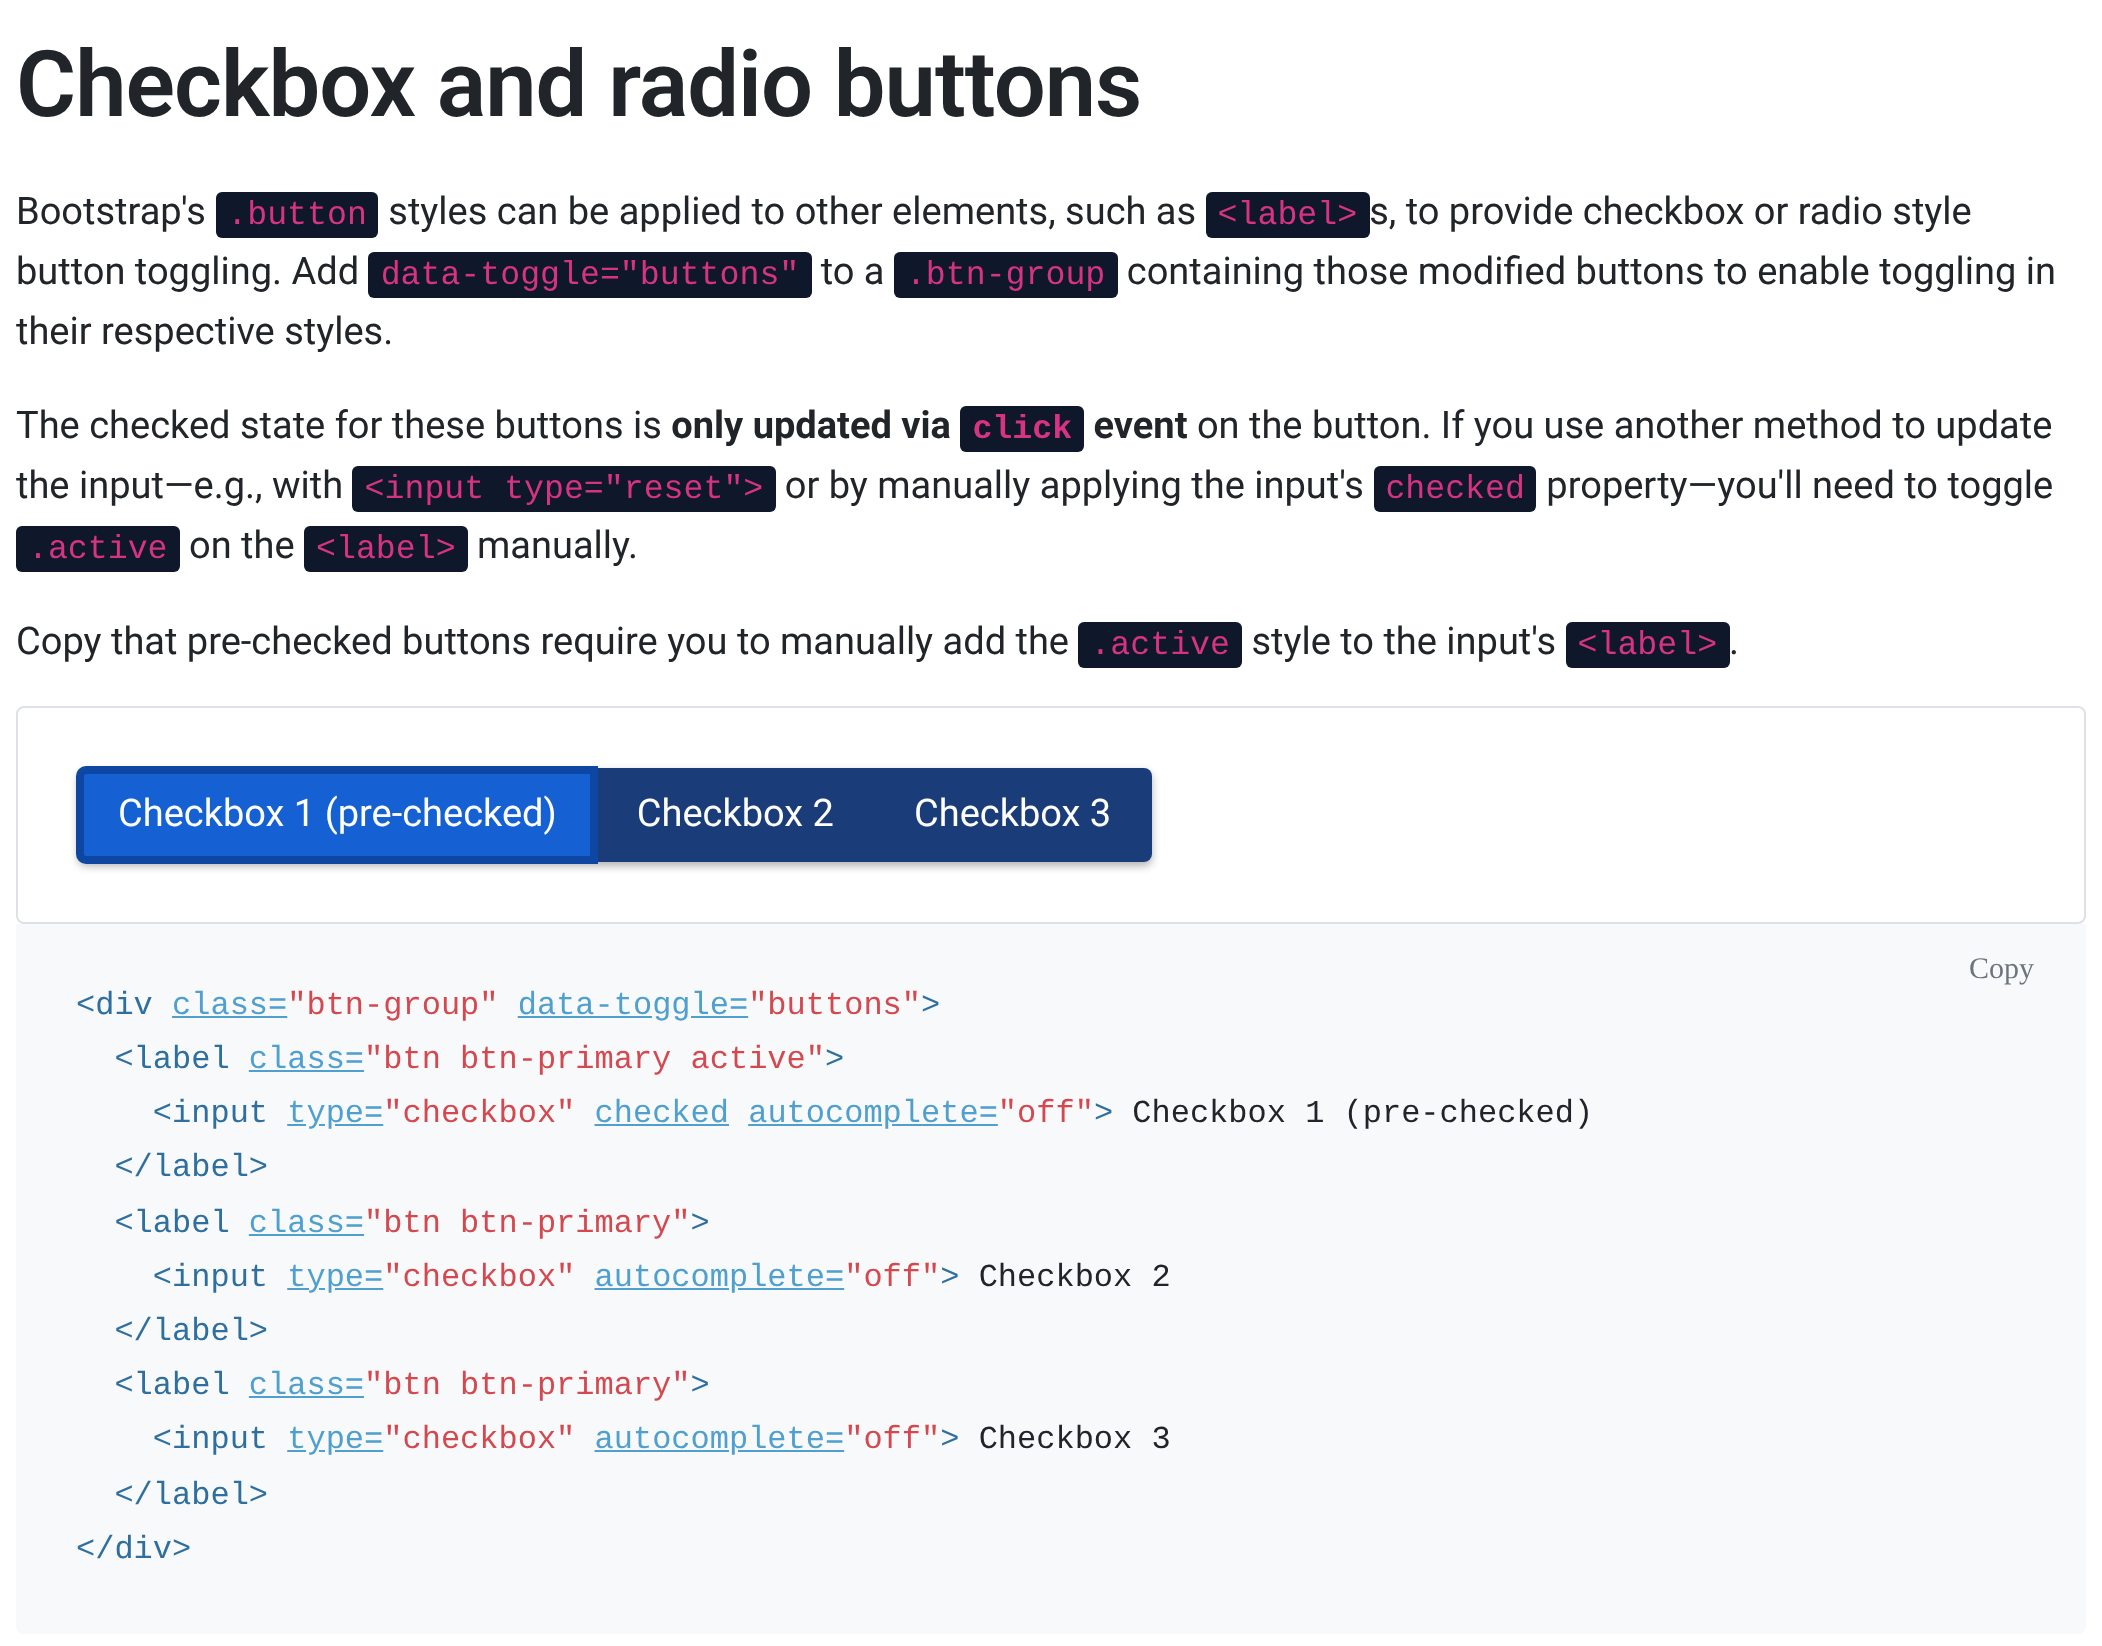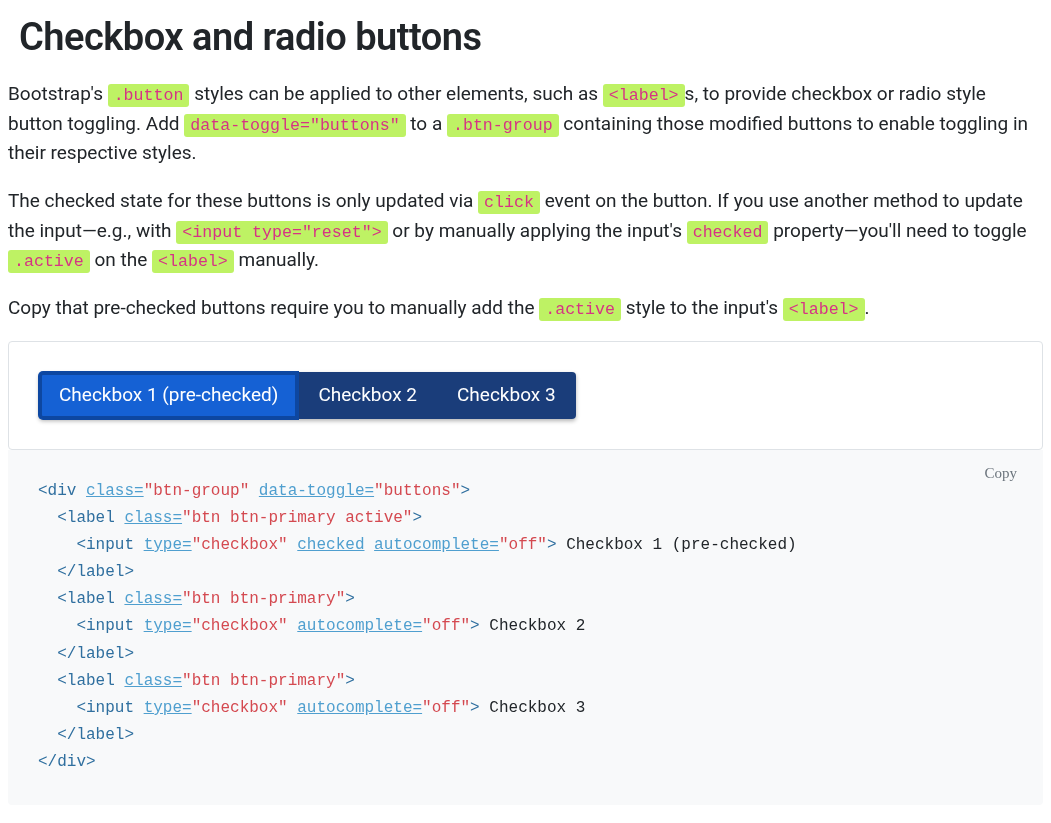--- a/index.html
+++ b/index.html
@@ -6,36 +6,36 @@
   body {
     font-family: -apple-system, BlinkMacSystemFont, "Segoe UI", Roboto, "Helvetica Neue", Arial, sans-serif;
     color: #212529;
     margin: 0;
     padding: 8px;
     font-size: 19px;
     line-height: 1.55;
     background: #fff;
   }
   h2.page-title {
-    font-size: 38px;
+    font-size: 46px;
     font-weight: 600;
-    margin: 0 0 12px 11px;
+    margin: 0 0 12px 0;
     letter-spacing: -0.5px;
   }
   p { margin: 0 0 18px 0; }
   code.inline {
     font-family: SFMono-Regular, Menlo, Monaco, Consolas, "Liberation Mono", "Courier New", monospace;
     font-size: 0.875em;
     color: #d63384;
-    background: #bef264;
+    background: #0f172a;
     padding: 2px 6px;
     border-radius: 3px;
     white-space: nowrap;
   }
-  strong { font-weight: 400; }
+  strong { font-weight: 700; }
   .example-box {
     border: 1px solid #dee2e6;
     border-radius: 4px;
     padding: 30px 30px;
     margin-top: 18px;
   }
   .btn-group {
     display: inline-flex;
     border-radius: 4px;
     box-shadow: 0 2px 4px rgba(0,0,0,0.3);

